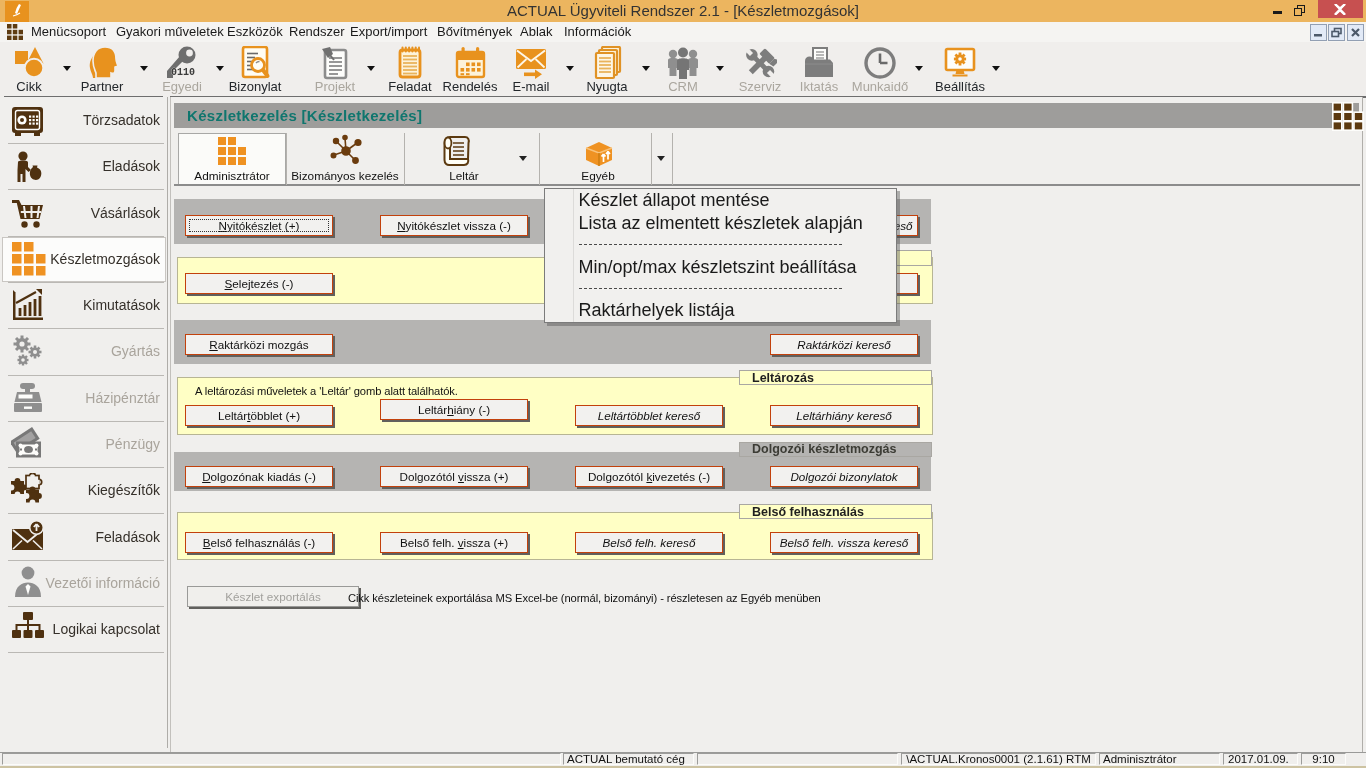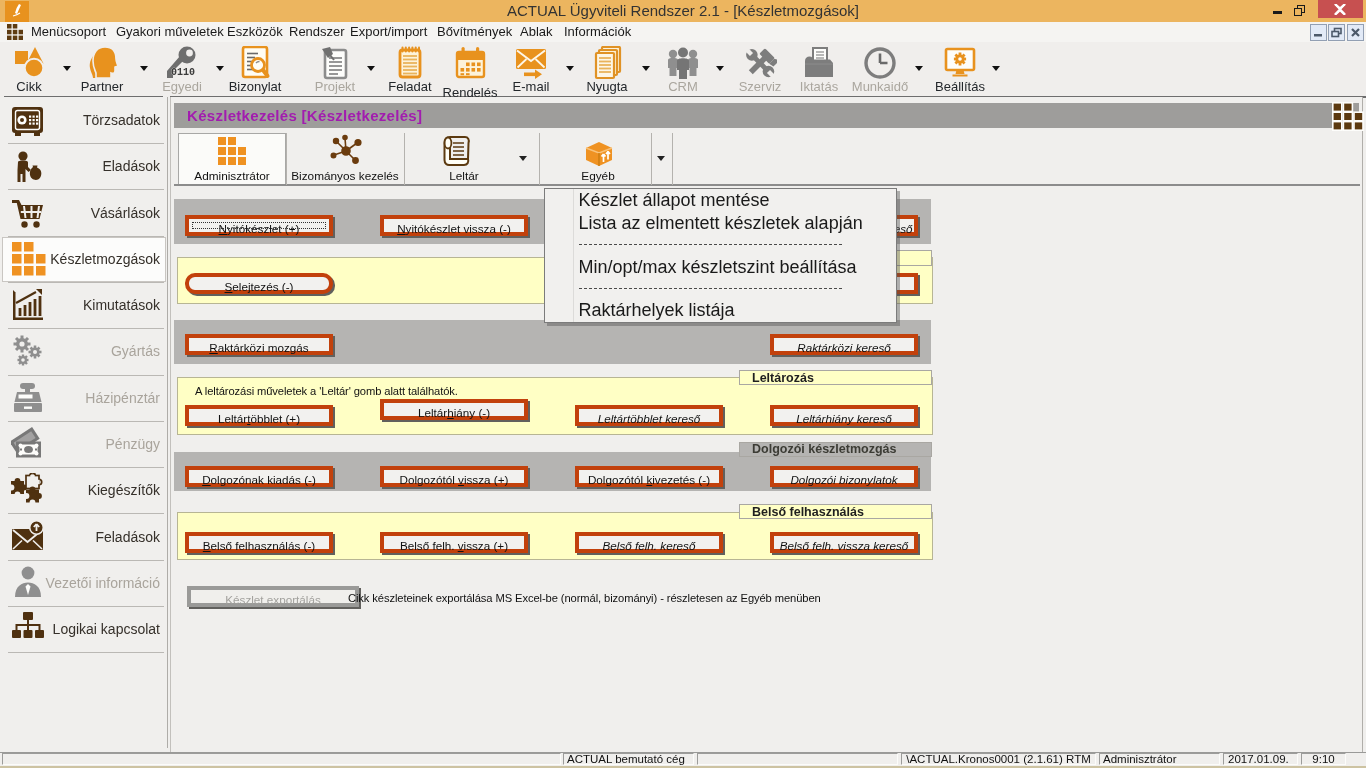--- a/index.html
+++ b/index.html
@@ -18,21 +18,21 @@
 .sidebar{left:0;top:97px;width:168px;height:651px;background:#f0efed;}
 .sidetext{position:absolute;left:0;width:160px;text-align:right;transform:translateY(-50%);font-size:14px;color:#35302a;white-space:nowrap;}
 .sidetext.dis{color:#a9a49c;}
 .sidesep{position:absolute;left:8px;width:156px;height:1px;background:#bab8b4;}
 .content{left:171px;top:97px;width:1192px;height:655px;background:#f0efed;}
 .tabsep{position:absolute;top:0;width:1px;height:52px;background:#b4b2ae;}
 .tab-label{position:absolute;top:36px;height:14px;line-height:14px;font-size:11.8px;color:#111;text-align:center;}
 .gband{background:#b5b4b2;}
 .yband{background:#ffffc5;border:1px solid #b7b594;}
 .shdr{position:absolute;left:568px;width:193px;border:1px solid #a9a7a2;font-weight:bold;font-size:12.5px;}
-.btn{position:absolute;width:148px;height:21px;background:#f2f1ef;border:4px solid #c2410c;box-shadow:2px 2px 0 0 #61605d;font-size:11.7px;color:#111;text-align:center;line-height:19px;white-space:nowrap;}
+.btn{position:absolute;width:148px;height:21px;background:#f2f1ef;border:1px solid #c2410c;box-shadow:2px 2px 0 0 #61605d;font-size:11.7px;color:#111;text-align:center;line-height:19px;white-space:nowrap;}
 .btn i{font-style:italic;}
 .mitem{position:absolute;left:34px;height:16px;line-height:16px;font-size:18px;color:#1a1a1a;white-space:nowrap;}
 .statusbar{left:0;top:752px;width:1366px;height:14px;background:#f0efed;border-top:1px solid #9a9a98;}
 .sfield{position:absolute;top:1px;height:12px;border:1px solid;border-color:#9c9c9a #fcfcfa #fcfcfa #9c9c9a;font-size:11.5px;line-height:11px;text-align:center;color:#111;white-space:nowrap;}
 .u{text-decoration:underline;}
 svg{display:block;}
 </style></head>
 <body>
 
 <div class="abs titlebar"></div>
@@ -257,21 +257,21 @@
     <path d="M9.5 28.5 L24.5 28.5 L24.5 30.5 L9.5 30.5 Z" fill="#e8921e"></path>
   </svg>
 <div class="tbarrow" style="left:992px;"></div>
 
 <div class="toollabel" style="left:9px;width:40px;">Cikk</div>
 <div class="toollabel" style="left:72px;width:60px;">Partner</div>
 <div class="toollabel dis" style="left:152px;width:60px;">Egyedi</div>
 <div class="toollabel" style="left:215px;width:80px;">Bizonylat</div>
 <div class="toollabel dis" style="left:305px;width:60px;">Projekt</div>
 <div class="toollabel" style="left:380px;width:60px;">Feladat</div>
-<div class="toollabel" style="left:435px;width:70px;margin-top:6px;">Rendelés</div>
+<div class="toollabel" style="left:435px;width:70px;">Rendelés</div>
 <div class="toollabel" style="left:501px;width:60px;">E-mail</div>
 <div class="toollabel" style="left:577px;width:60px;">Nyugta</div>
 <div class="toollabel dis" style="left:663px;width:40px;">CRM</div>
 <div class="toollabel dis" style="left:730px;width:60px;">Szerviz</div>
 <div class="toollabel dis" style="left:789px;width:60px;">Iktatás</div>
 <div class="toollabel dis" style="left:845px;width:70px;">Munkaidő</div>
 <div class="toollabel" style="left:925px;width:70px;">Beállítás</div>
 
 <div class="abs sidebar"></div>
 <div class="abs" style="left:167px;top:97px;width:1px;height:651px;background:#aeaca8;"></div>
@@ -452,21 +452,21 @@
 <div class="sidesep" style="top:467.1px;"></div>
 <div class="sidesep" style="top:513.4px;"></div>
 <div class="sidesep" style="top:559.7px;"></div>
 <div class="sidesep" style="top:606px;"></div>
 <div class="sidesep" style="top:652.3px;"></div>
 
 <div class="abs content" id="content"></div>
 <div class="abs" style="left:1362px;top:97px;width:1px;height:655px;background:#b0aeaa;"></div>
 
 <div class="abs" style="left:174px;top:103px;width:1185px;height:25px;background:#9e9d9b;"></div>
-<div class="abs" style="left:187px;top:103px;height:25px;line-height:25px;color:#a21caf;font-weight:bold;font-size:15px;letter-spacing:0.3px;">Készletkezelés [Készletkezelés]</div>
+<div class="abs" style="left:187px;top:103px;height:25px;line-height:25px;color:#0f766e;font-weight:bold;font-size:15px;letter-spacing:0.3px;">Készletkezelés [Készletkezelés]</div>
 <svg class="abs" style="left:1332px;top:102px;" width="32" height="30">
     <g fill="#5c3a10" stroke="#fdfdfb" stroke-width="1.6">
       <rect x="0.8" y="0.8" width="9" height="8.6"></rect>
       <rect x="11.4" y="0.8" width="9" height="8.6"></rect>
       <rect x="0.8" y="10.2" width="9" height="8.6"></rect>
       <rect x="11.4" y="10.2" width="9" height="8.6"></rect>
       <rect x="22" y="10.2" width="9" height="8.6"></rect>
       <rect x="0.8" y="19.6" width="9" height="8.6"></rect>
       <rect x="11.4" y="19.6" width="9" height="8.6"></rect>
       <rect x="22" y="19.6" width="9" height="8.6"></rect>
@@ -535,21 +535,21 @@
 <div class="tbarrow abs" style="left:657px;top:156px;border-top-color:#222;"></div>
 
 <div class="abs gband" style="left:174px;top:199px;width:757px;height:44.5px;"></div>
 <div class="btn" style="left:185px;top:215px;"><span class="u">N</span>yitókészlet (+)<div style="position:absolute;left:3px;top:3px;right:3px;bottom:3px;border:1px dotted #333;"></div></div>
 <div class="btn" style="left:380px;top:215px;"><span class="u">N</span>yitókészlet vissza (-)</div>
 <div class="btn" style="left:575px;top:215px;"><i>Nyitókészlet kereső</i></div>
 <div class="btn" style="left:770px;top:215px;"><i>Nyitókészlet vissza kereső</i></div>
 
 <div class="abs yband" style="left:177px;top:256.5px;width:756px;height:47px;"></div>
 <div class="shdr" style="left:739px;top:249.5px;height:16px;background:#ffffc5;color:#1f1f1f;padding-left:12px;line-height:15px;">Selejtezés</div>
-<div class="btn" style="left:185px;top:273px;border-radius:10px;"><span class="u">S</span>elejtezés (-)</div>
+<div class="btn" style="left:185px;top:273px;"><span class="u">S</span>elejtezés (-)</div>
 <div class="btn" style="left:770px;top:273px;"><i>Selejtezés kereső</i></div>
 
 <div class="abs gband" style="left:174px;top:320px;width:757px;height:44px;"></div>
 <div class="btn" style="left:185px;top:334px;"><span class="u">R</span>aktárközi mozgás</div>
 <div class="btn" style="left:770px;top:334px;"><i>Raktárközi kereső</i></div>
 
 <div class="abs yband" style="left:177px;top:377px;width:756px;height:57.5px;"></div>
 <div class="shdr" style="left:739px;top:369.5px;height:15.5px;background:#ffffc5;color:#1f1f1f;padding-left:12px;line-height:14px;">Leltározás</div>
 <div class="abs" style="left:195px;top:384px;height:14px;line-height:14px;font-size:11.2px;letter-spacing:-0.1px;color:#111;">A leltározási műveletek a 'Leltár' gomb alatt találhatók.</div>
 <div class="btn" style="left:185px;top:404.5px;">Leltár<span class="u">t</span>öbblet (+)</div>

